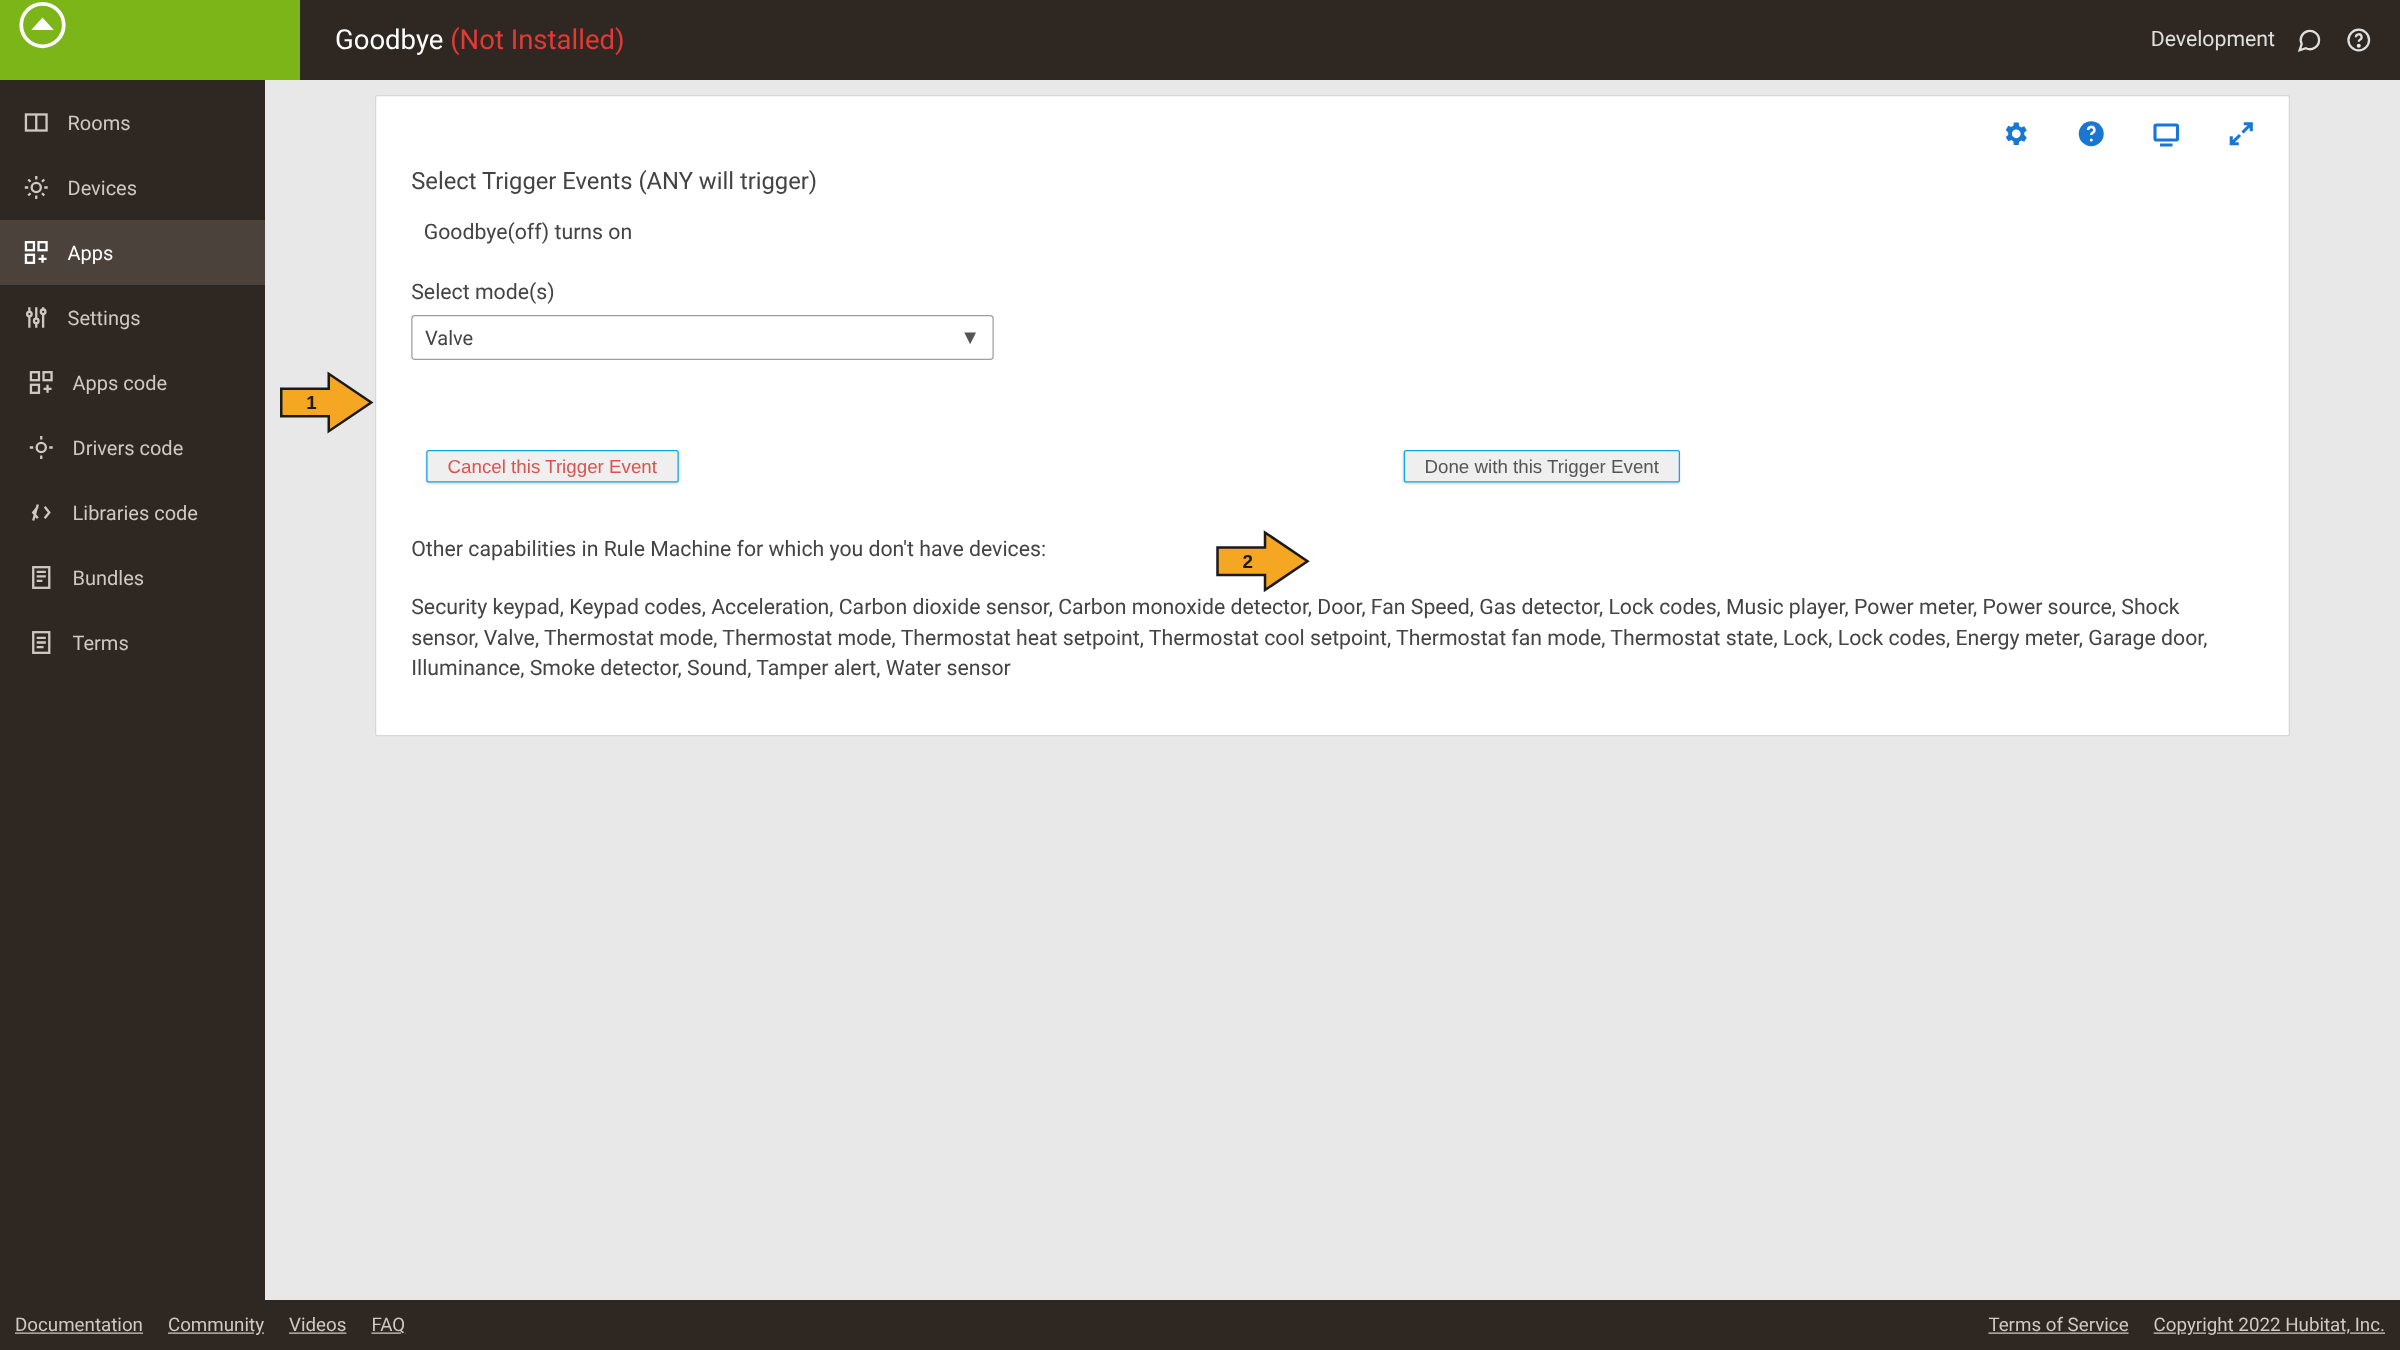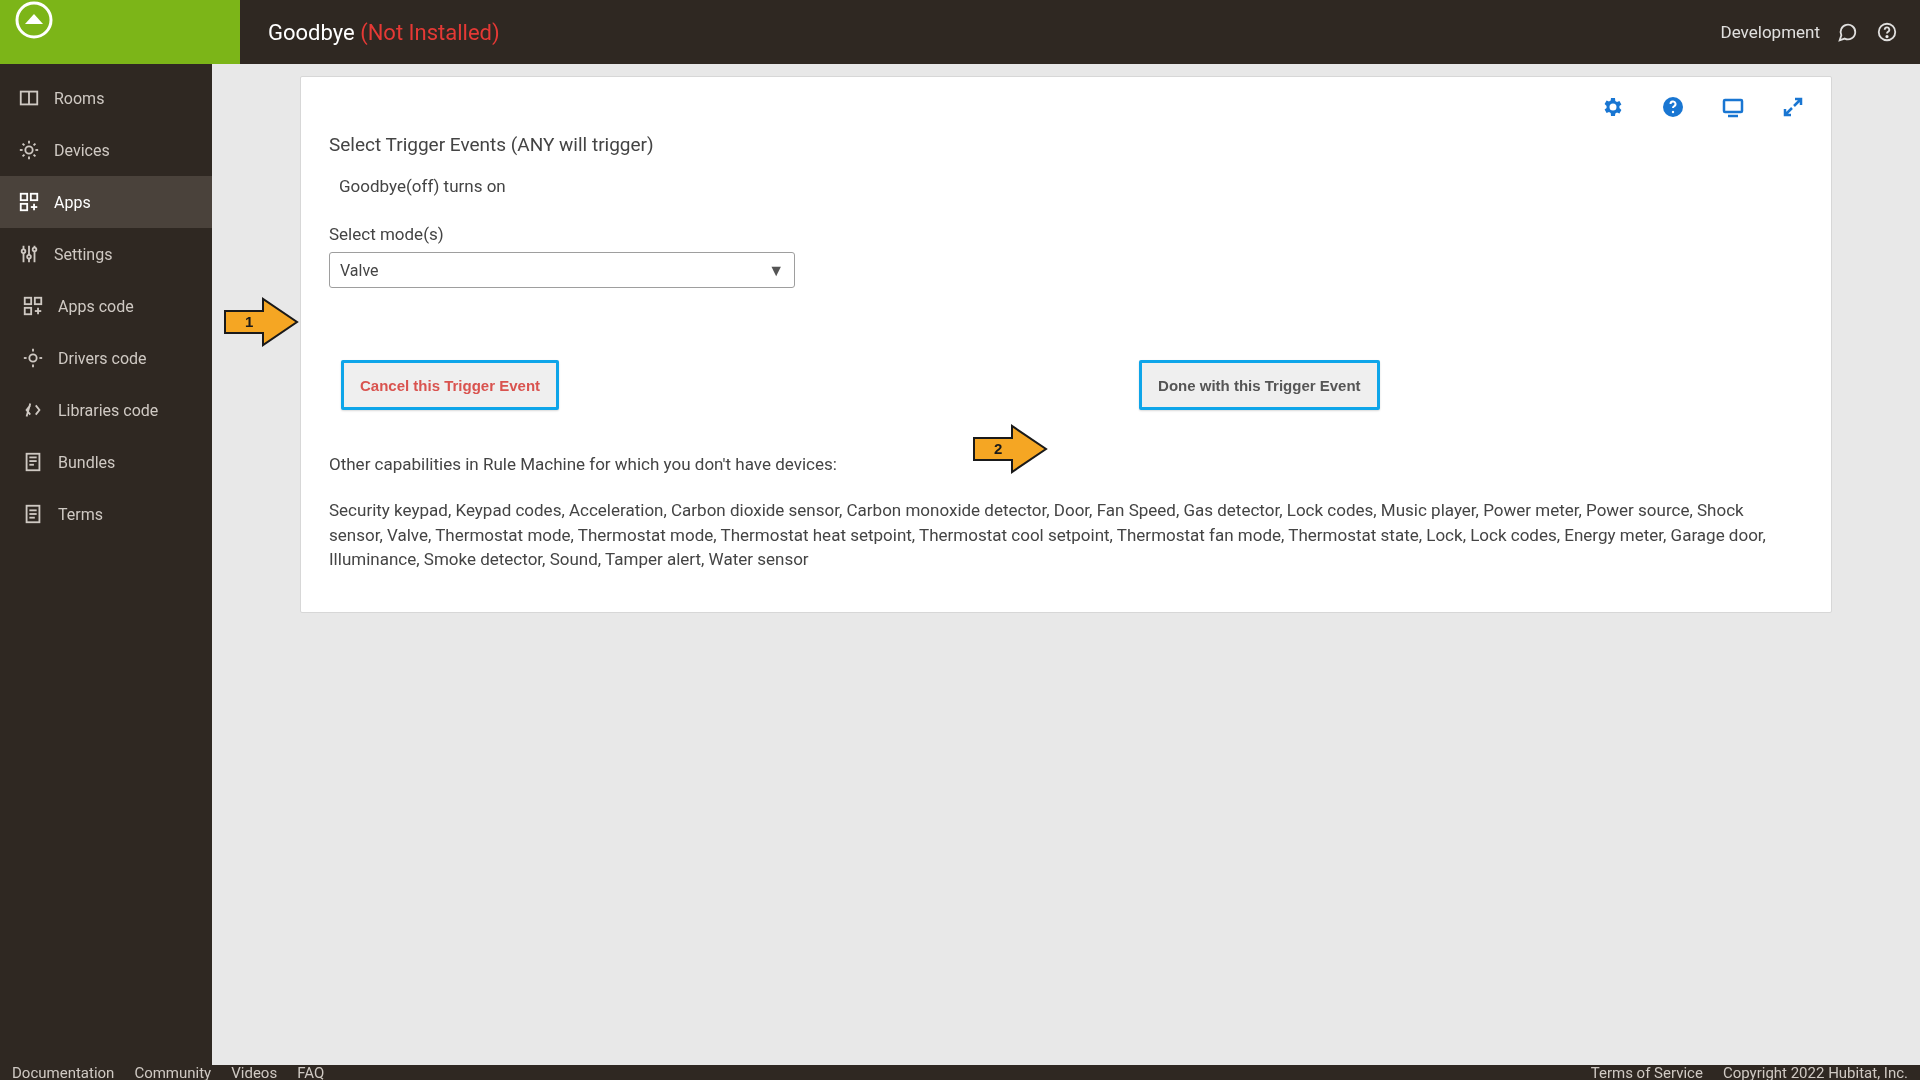--- a/index.html
+++ b/index.html
@@ -38,35 +38,35 @@
   .card-toolbar { display: flex; justify-content: flex-end; gap: 32px; padding: 16px 24px 4px 24px; }
   .card-toolbar .tbtn { width: 28px; height: 28px; color: #1976d2; cursor: pointer; display: flex; align-items: center; justify-content: center; }
   .card-toolbar .tbtn svg { width: 24px; height: 24px; }
   .card-body { padding: 8px 28px 0 28px; color: #444; }
   .section-title { font-size: 19px; margin-bottom: 20px; color: #444; }
   .trigger-line { font-size: 17px; margin: 0 0 28px 10px; }
   .field-label { font-size: 17px; margin-bottom: 8px; }
   .select-wrap { width: 466px; height: 36px; border: 1px solid #9e9e9e; border-radius: 3px; display: flex; align-items: center; justify-content: space-between; padding: 0 10px; font-size: 16px; color: #444; cursor: pointer; background: #fff; }
   .select-wrap .caret { color: #555; }
   .button-row { display: flex; align-items: center; margin-top: 72px; margin-bottom: 44px; position: relative; }
-  .btn { height: 50px; padding: 0 16px; border: 3px solid #0ea5e9; background: #efefef; border-radius: 2px; font-size: 15px; cursor: pointer; display: inline-flex; align-items: center; box-shadow: 0 1px 2px rgba(0,0,0,0.15); font-weight: bold; }
+  .btn { height: 26px; padding: 0 16px; border: 1px solid #0ea5e9; background: #efefef; border-radius: 2px; font-size: 15px; cursor: pointer; display: inline-flex; align-items: center; box-shadow: 0 1px 2px rgba(0,0,0,0.15); }
   .btn.cancel { color: #d9534f; margin-left: 12px; }
   .btn.done { color: #555; margin-left: 580px; }
   .other-caps-label { font-size: 17px; margin-bottom: 24px; color: #444; }
   .other-caps-list { font-size: 17px; line-height: 1.45; color: #444; max-width: 1440px; }
 
   
   .arrow { position: absolute; width: 76px; height: 58px; pointer-events: none; }
   .arrow svg { width: 76px; height: 58px; }
   .arrow text { font-size: 15px; font-weight: 700; fill: #1a1a1a; font-family: Arial, sans-serif; }
   .arrow1 { left: -78px; top: 216px; }
   .arrow2 { left: 671px; top: 343px; }
 
   
-  .footer { height: 15px; background: #2f2822; color: #cfc9c3; display: flex; align-items: center; font-size: 15px; padding: 0 12px; }
+  .footer { height: 40px; background: #2f2822; color: #cfc9c3; display: flex; align-items: center; font-size: 15px; padding: 0 12px; text-decoration: underline; }
   .footer .flinks { display: flex; gap: 20px; }
   .footer .flinks span { cursor: pointer; }
   .footer .fright { margin-left: auto; display: flex; gap: 20px; }
 </style>
 </head>
 <body>
 
 <div class="app">
 
   <div class="topbar">

